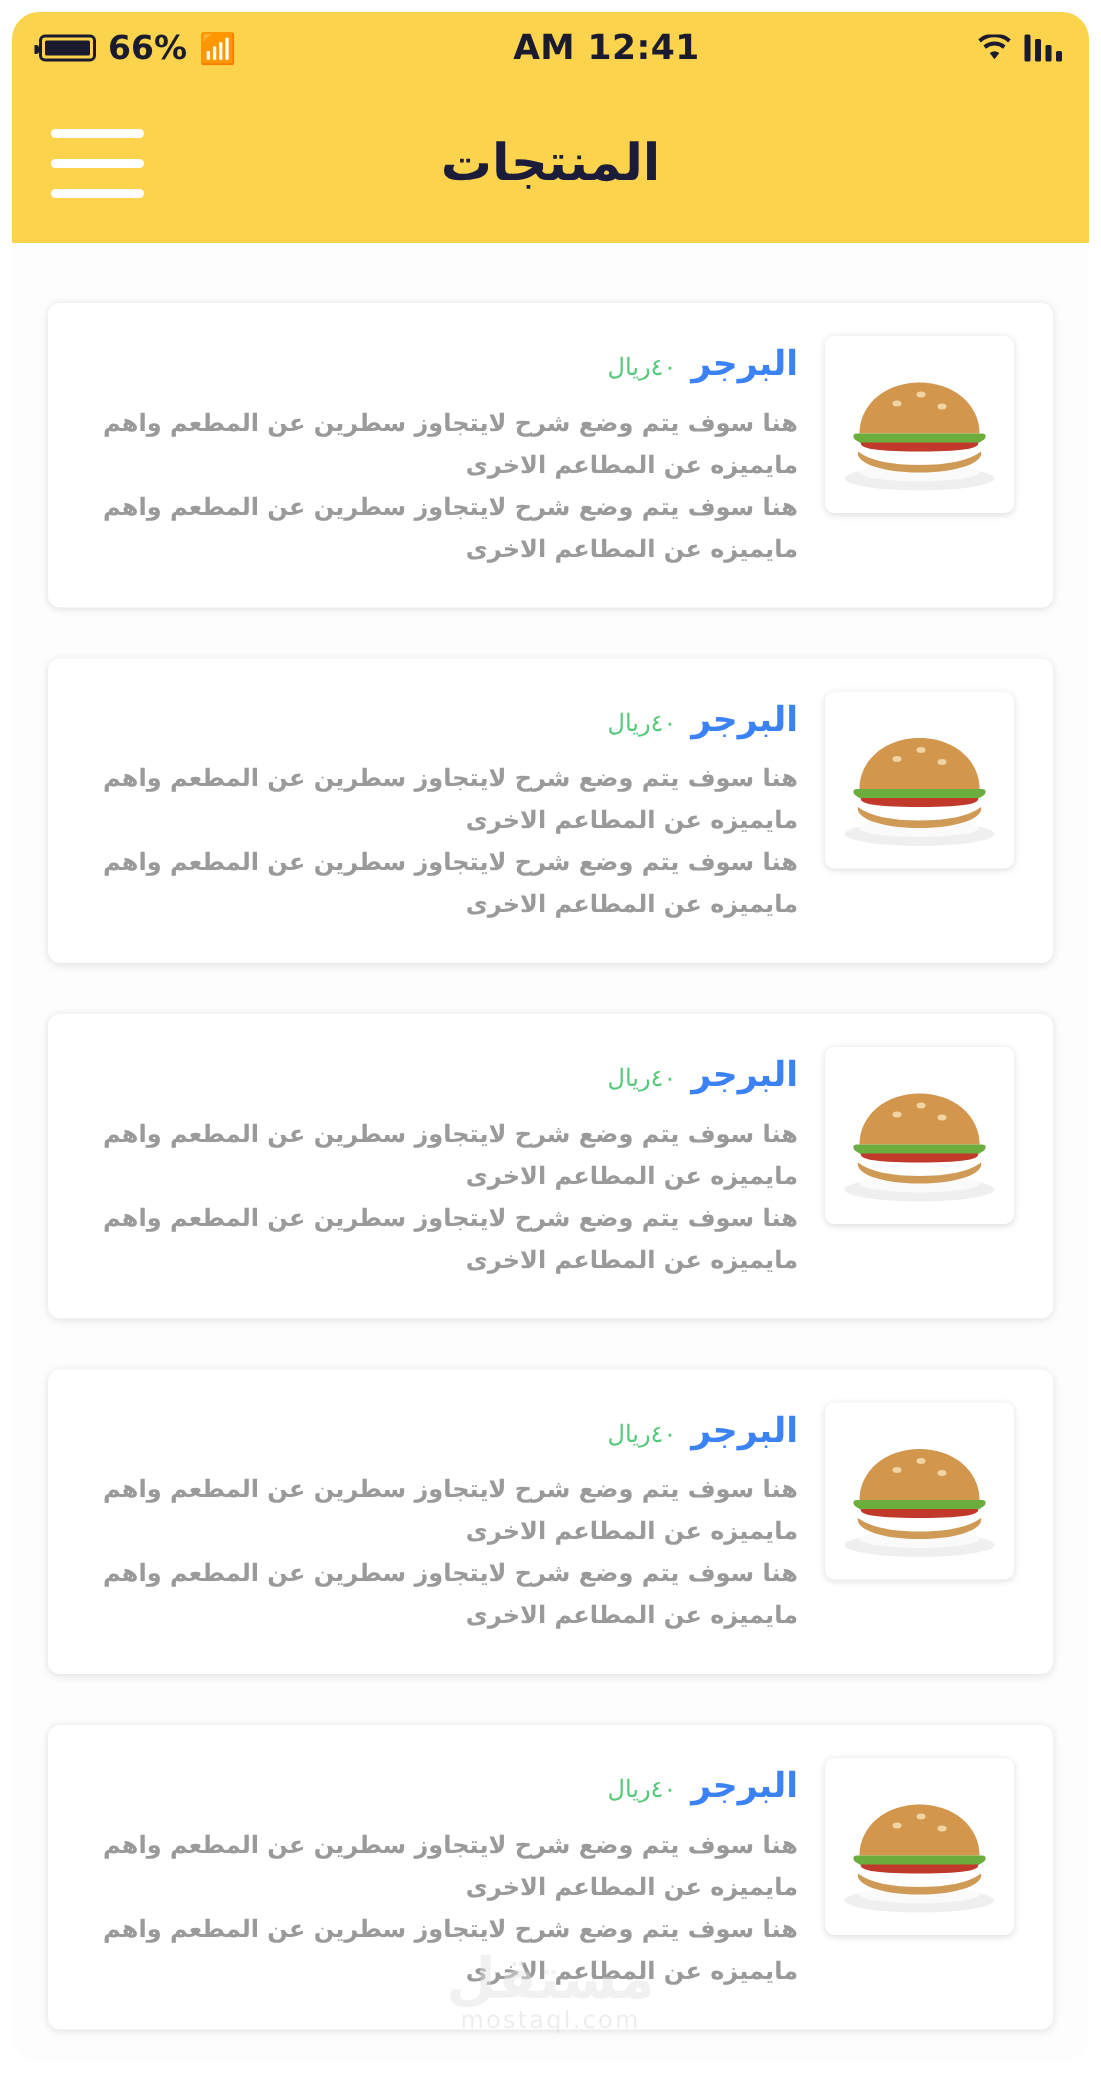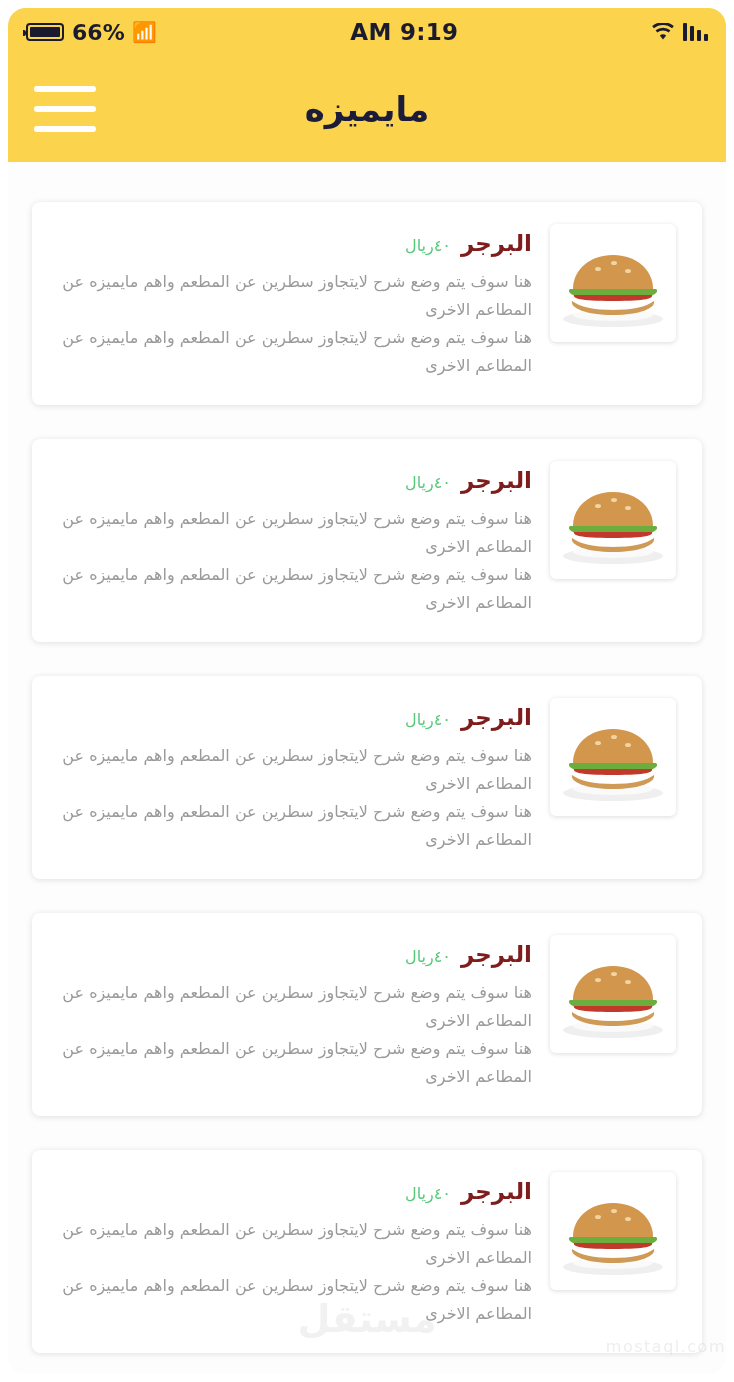--- a/index.html
+++ b/index.html
@@ -200,36 +200,37 @@
     display: flex;
     flex-direction: row;
     align-items: baseline;
     justify-content: flex-start;
     gap: 10px;
   }
 
   .item-name {
     font-size: 23px;
     font-weight: bold;
-    color: #7f1d1d;
+    color: #3b82f6;
     white-space: nowrap;
   }
 
   .item-price {
     font-size: 16px;
     font-weight: normal;
     color: #57c97a;
     white-space: nowrap;
   }
 
   .item-desc {
     margin-top: 12px;
     font-size: 16px;
     line-height: 1.75;
     color: #9a9a9a;
+    font-weight: bold;
   }
 
   
   .watermark {
     position: absolute;
     left: 0;
     right: 0;
     bottom: 18px;
     text-align: center;
     pointer-events: none;
@@ -239,21 +240,20 @@
     font-size: 38px;
     font-weight: bold;
     color: #e2e2e2;
     letter-spacing: 1px;
   }
   .wm-sub {
     font-size: 16px;
     color: #d9d9d9;
     letter-spacing: 1.5px;
     margin-top: -4px;
-    text-align: right;
   }
 </style>
 </head>
 <body>
 
 <div class="phone">
   <div class="screen">
 
     <div class="header">
 
@@ -267,33 +267,33 @@
           </span>
           <span class="wifi-icon">
             <svg width="24" height="18" viewBox="0 0 24 18">
               <path d="M12 16.5l-3.2-4.1a5.2 5.2 0 0 1 6.4 0z" fill="#1b1b2f"></path>
               <path d="M4.6 7.3a11.6 11.6 0 0 1 14.8 0l-1.7 2.2a8.8 8.8 0 0 0-11.4 0z" fill="#1b1b2f"></path>
               <path d="M1.2 3.1a16.6 16.6 0 0 1 21.6 0l-1.7 2.2a13.9 13.9 0 0 0-18.2 0z" fill="#1b1b2f"></path>
             </svg>
           </span>
         </div>
 
-        <div class="status-time">9:19 AM</div>
+        <div class="status-time">12:41 AM</div>
 
         <div class="status-right">
           <span class="bt-icon">📶</span>
           <span class="battery-pct">66%</span>
           <span class="battery">
               <span></span>
             </span>
         </div>
       </div>
 
       <div class="navbar">
-        <div class="title">مايميزه</div>
+        <div class="title">المنتجات</div>
         <div class="menu-btn">
           <i></i>
             <i></i>
             <i></i>
         </div>
       </div>
     </div>
 
     <div class="content">
 

